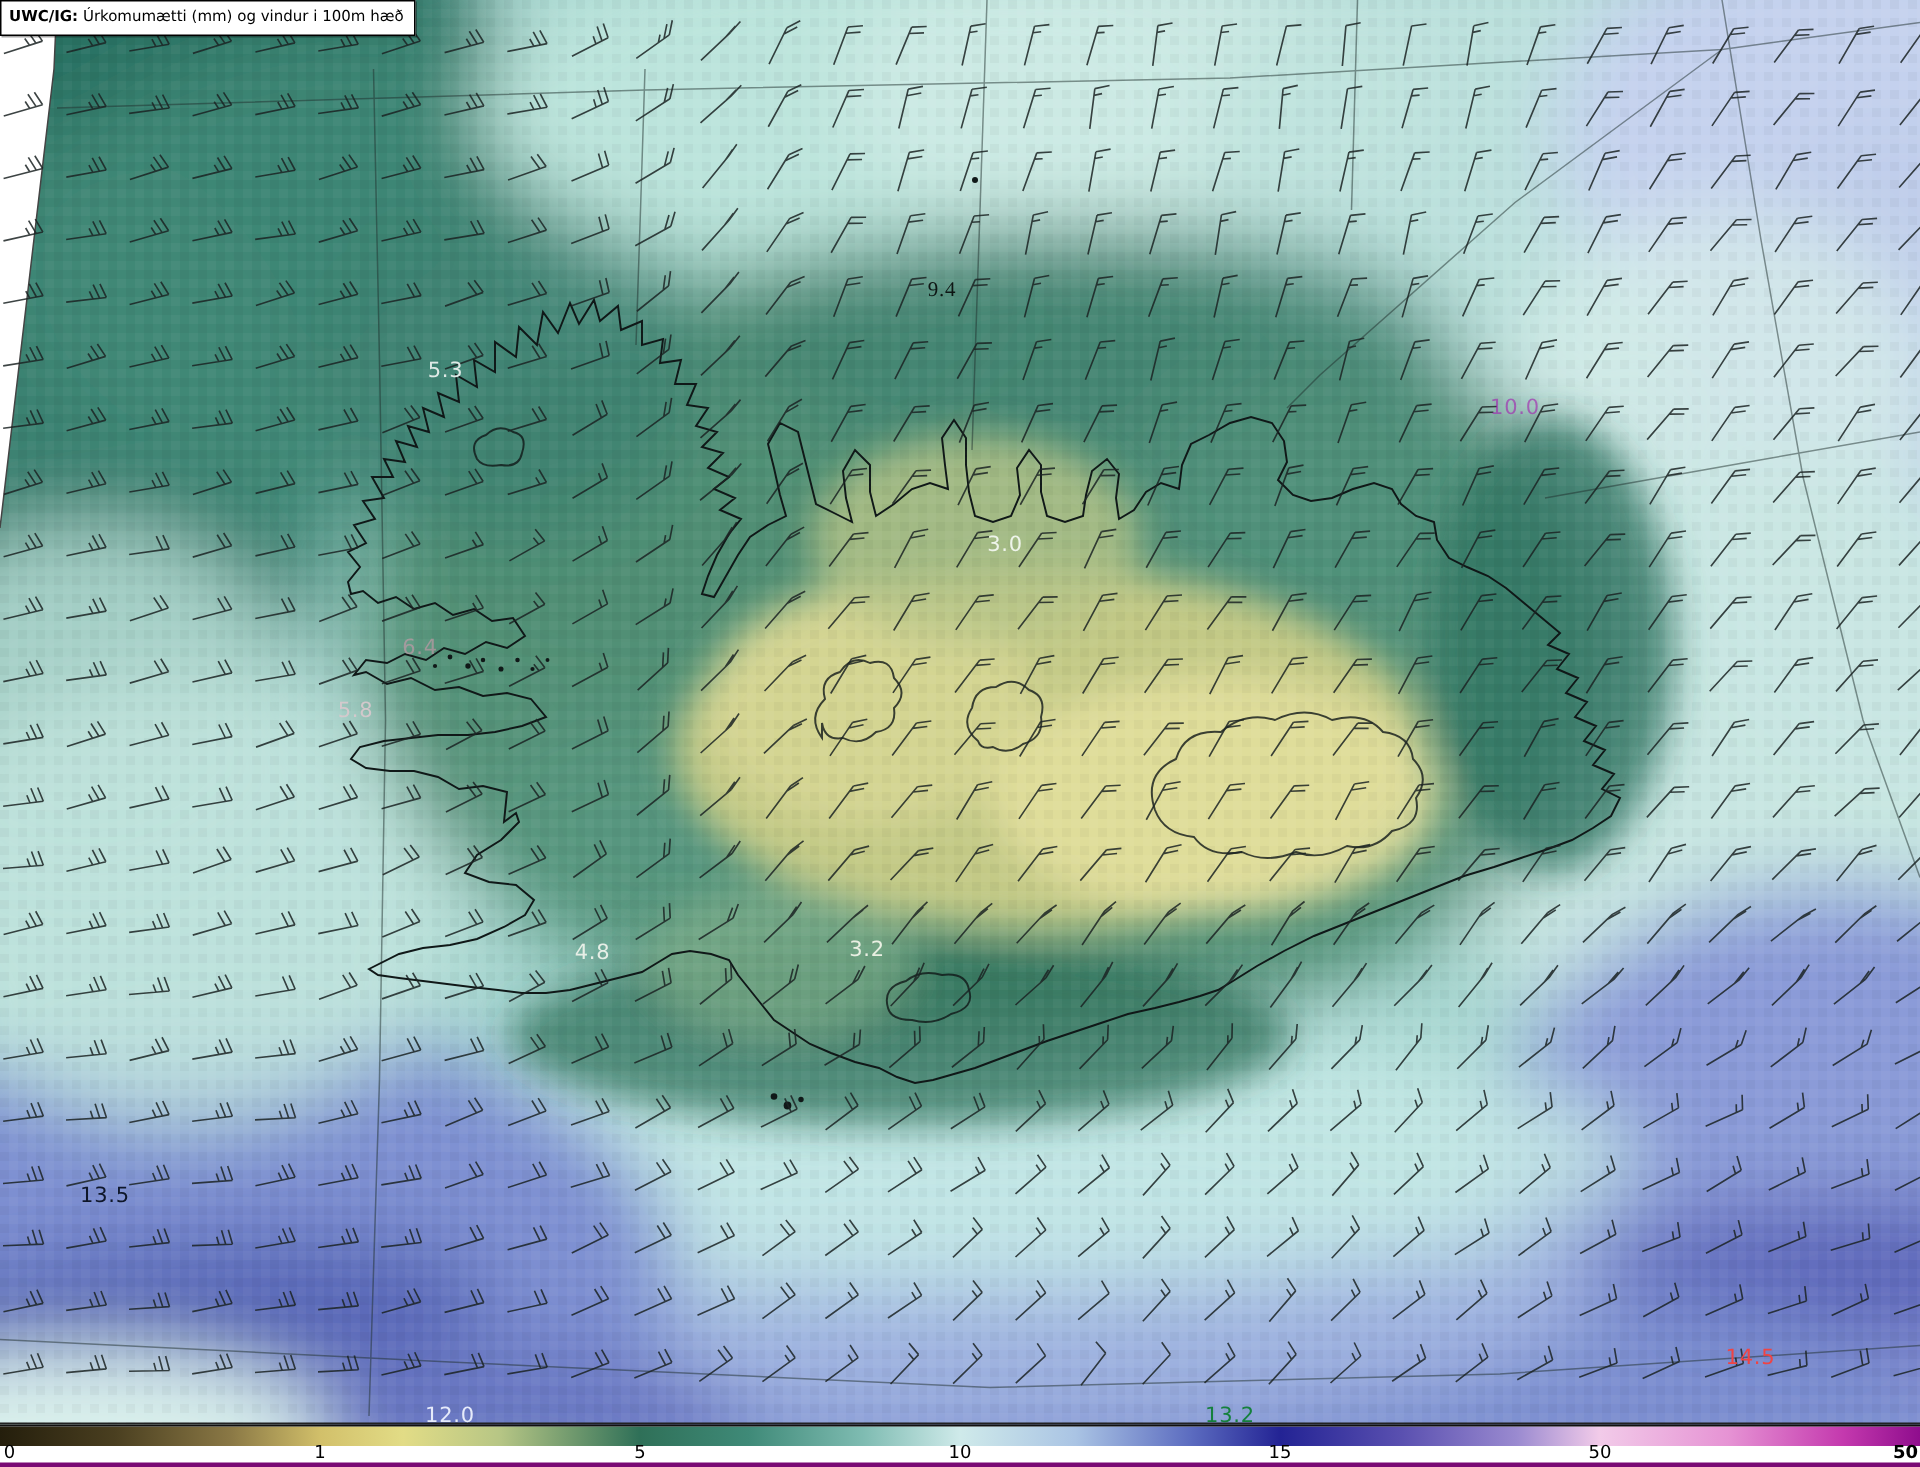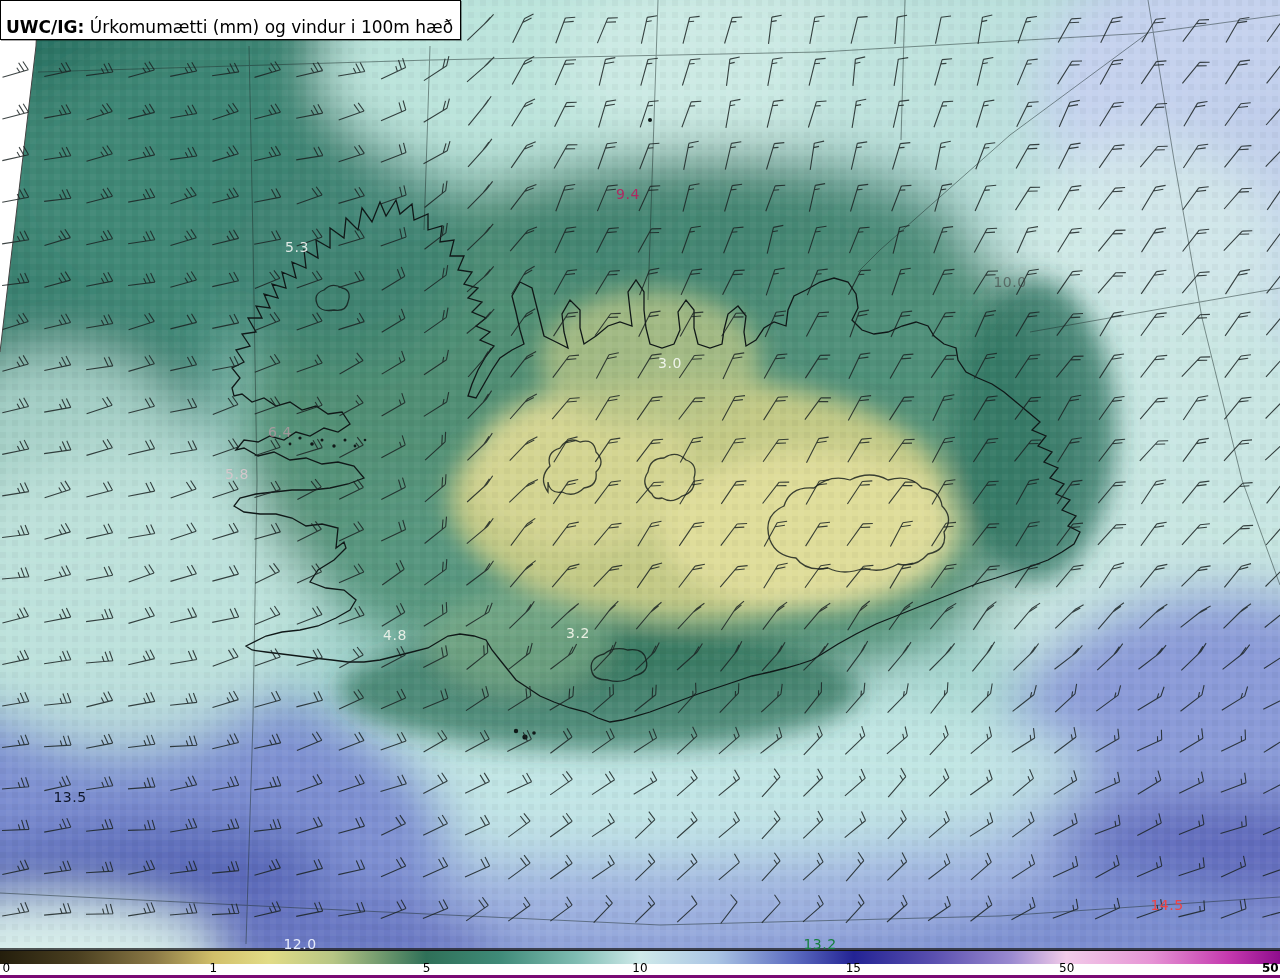--- a/index.html
+++ b/index.html
@@ -6,22 +6,22 @@
   #stage{position:relative;width:1280px;height:978px;overflow:hidden;
          font-family:"DejaVu Sans",sans-serif;background:#fff;}
   #mapwrap{position:absolute;left:0;top:0;width:1280px;height:950px;overflow:hidden;}
   #map{display:block;}
   
   #labels{position:absolute;left:0;top:0;width:1280px;height:950px;pointer-events:none;}
   .maplabel{position:absolute;transform:translate(-50%,-50%);font-size:14px;
             letter-spacing:.5px;white-space:nowrap;}
   
   #titlebox{position:absolute;left:0;top:0;background:#fff;border:1px solid #000;
-            box-shadow:1px 1px 0 rgba(0,0,0,.35);padding:18px 7px 3px 5px;
-            font-size:17px;line-height:17px;color:#000;white-space:nowrap;z-index:5;}
+            box-shadow:1px 1px 0 rgba(0,0,0,.35);padding:2px 7px 3px 5px;
+            font-size:10px;line-height:17px;color:#000;white-space:nowrap;z-index:5;}
   #titlebox .b{font-weight:bold;}
   
   #colorbar{position:absolute;left:0;top:950px;width:1280px;height:28px;z-index:4;background:#fff;}
   .cb-band{position:absolute;left:0;top:0;width:1280px;height:14px;border-top:1px solid #111;box-sizing:border-box;}
   .cb-labels{position:absolute;left:0;top:14px;width:1280px;height:11px;background:#fff;}
   .cb-tick{position:absolute;top:-2px;font-size:12px;line-height:12px;color:#000;transform:translateX(-50%);}
   .cb-tick.first{transform:none;}
   .cb-tick.last{transform:translateX(-100%);}
   .cb-bottomline{position:absolute;left:0;top:25px;width:1280px;height:3px;}
 </style>
@@ -810,23 +810,23 @@
           <path d="M1220.8,918.2 L1246.0,908.7 M1246.0,908.7 l-1.6,-9.9 M1241.8,910.3 l-1.6,-9.9"></path>
           <path d="M1262.4,917.2 L1288.5,910.0 M1288.5,910.0 l-0.8,-10.0 M1284.1,911.2 l-0.8,-10.0"></path>
         </g>
 
       <line x1="0" y1="949" x2="1280" y2="949" stroke="#222" stroke-width="1.5"></line>
     </svg>
   </div>
 
   <div id="labels">
       <span class="maplabel" style="left: 297px; top: 247px; color: rgb(223, 233, 230); opacity: 1;">5.3</span>
-      <span class="maplabel" style="left: 628px; top: 194px; color: #be185d; opacity: 0.85;">9.4</span>
+      <span class="maplabel" style="left: 628px; top: 194px; color: #000000; opacity: 0.85; font-family: Liberation Serif, serif;">9.4</span>
       <span class="maplabel" style="left: 670px; top: 363px; color: rgb(238, 244, 234); opacity: 1;">3.0</span>
-      <span class="maplabel" style="left: 1010px; top: 282px; color: #404040; opacity: 0.6;">10.0</span>
+      <span class="maplabel" style="left: 1010px; top: 272px; color: #a21caf; opacity: 0.6;">10.0</span>
       <span class="maplabel" style="left: 280px; top: 432px; color: rgb(207, 154, 174); opacity: 0.6;">6.4</span>
       <span class="maplabel" style="left: 237px; top: 474px; color: rgb(217, 201, 206); opacity: 0.9;">5.8</span>
       <span class="maplabel" style="left: 395px; top: 635px; color: rgb(230, 238, 230); opacity: 1;">4.8</span>
       <span class="maplabel" style="left: 578px; top: 633px; color: rgb(233, 239, 226); opacity: 1;">3.2</span>
       <span class="maplabel" style="left: 70px; top: 797px; color: #0f172a; opacity: 1;">13.5</span>
       <span class="maplabel" style="left: 1167px; top: 905px; color: #ef4444; opacity: 1;">14.5</span>
       <span class="maplabel" style="left: 300px; top: 944px; color: rgb(230, 235, 250); opacity: 1;">12.0</span>
       <span class="maplabel" style="left: 820px; top: 944px; color: #15803d; opacity: 1;">13.2</span>
     </div>
 

